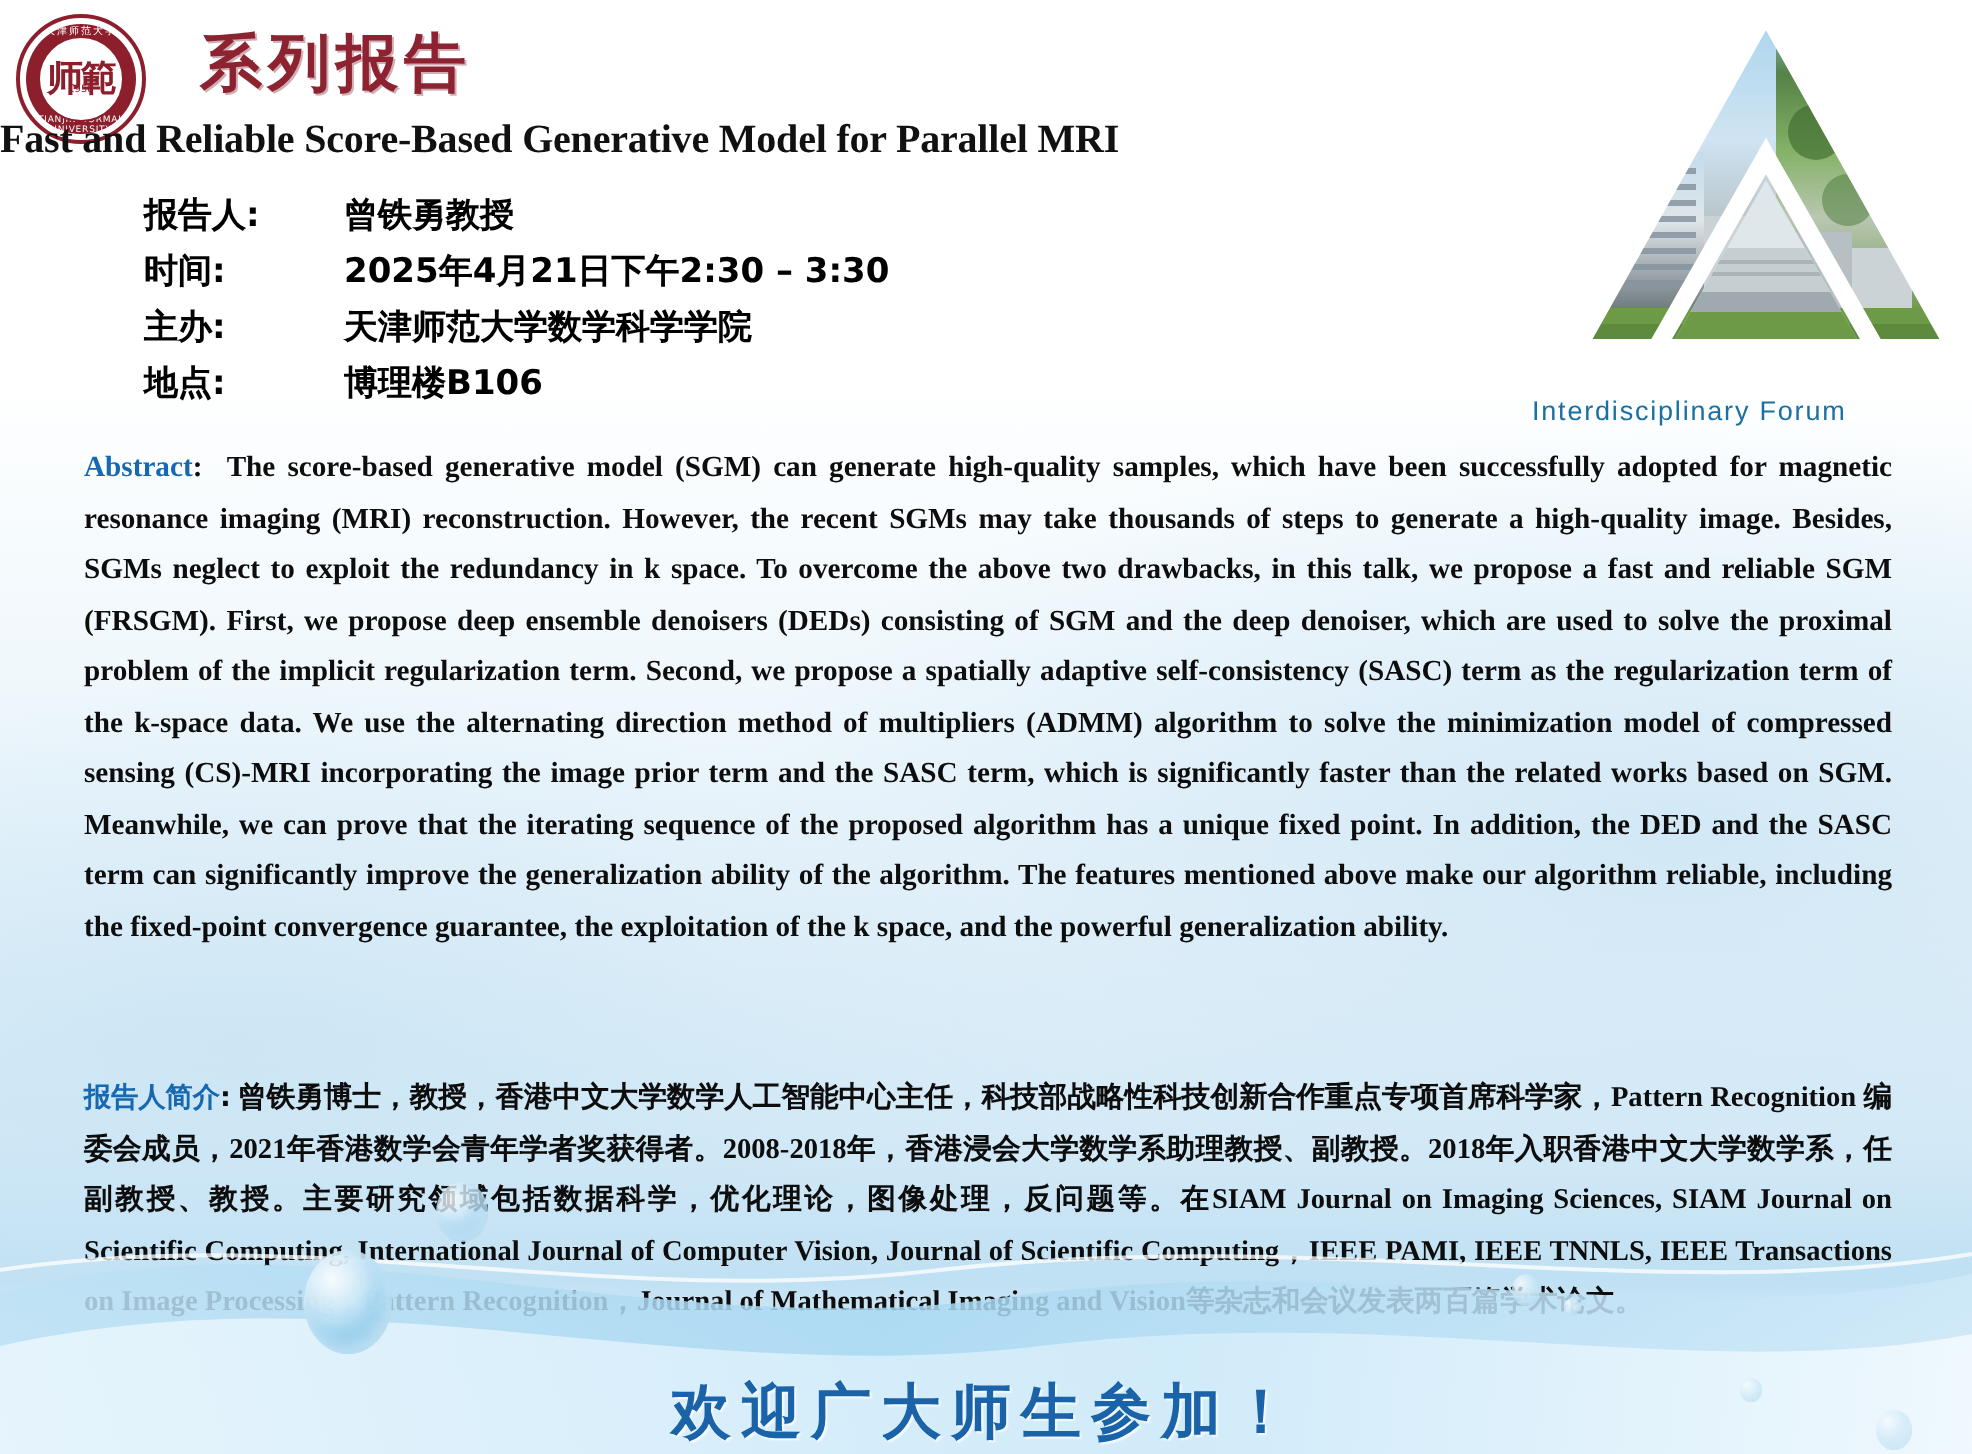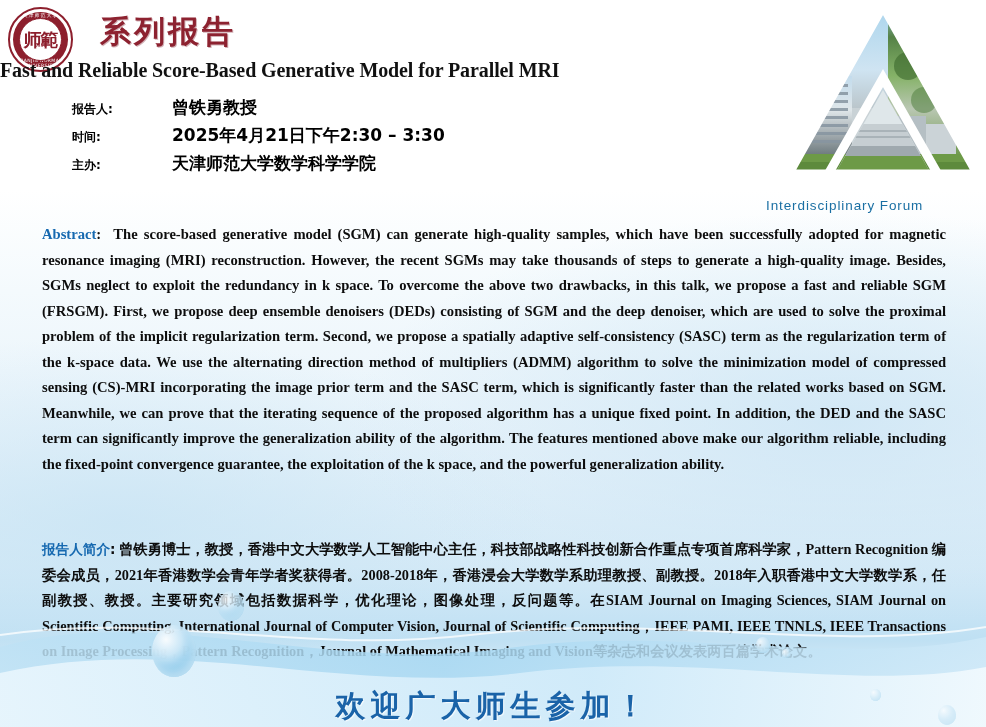--- a/index.html
+++ b/index.html
@@ -70,21 +70,21 @@
     position:absolute;left:0;top:59px;width:790px;
     font-family:"Liberation Serif", serif;
     font-size:20px;font-weight:700;color:#111111;letter-spacing:-0.1px;
   }
 
   .info-table{position:absolute;left:72px;top:96px;}
   .info-row{display:flex;align-items:baseline;height:28px;}
   .info-label{
     width:100px;flex:none;
     font-family:"DejaVu Sans", sans-serif;
-    font-size:12px;font-weight:700;color:#000;
+    font-size:17px;font-weight:700;color:#000;
   }
   .info-value{
     font-family:"DejaVu Sans", sans-serif;
     font-size:17px;font-weight:700;color:#000;
   }
 
   
   .tri-logo{position:absolute;right:8px;top:4px;width:190px;height:193px;}
   .tri-caption{
     position:absolute;right:10px;top:198px;width:210px;
@@ -141,20 +141,24 @@
       <div class="info-label">报告人:</div>
       <div class="info-value">曾铁勇教授</div>
     </div>
     <div class="info-row">
       <div class="info-label">时间:</div>
       <div class="info-value">2025年4月21日下午2:30 – 3:30</div>
     </div>
     <div class="info-row">
       <div class="info-label">主办:</div>
       <div class="info-value">天津师范大学数学科学学院</div>
+    </div>
+    <div class="info-row">
+      <div class="info-label">地点:</div>
+      <div class="info-value">博理楼B106</div>
     </div>
   </div>
 
   <div class="tri-logo">
     <svg width="190" height="193" viewBox="0 0 190 193">
       <defs>
         <linearGradient id="skyG" x1="0" y1="0" x2="0" y2="1">
           <stop offset="0%" stop-color="#a9d4ec"></stop>
           <stop offset="34%" stop-color="#cfe4f2"></stop>
           <stop offset="55%" stop-color="#b9c4c9"></stop>

